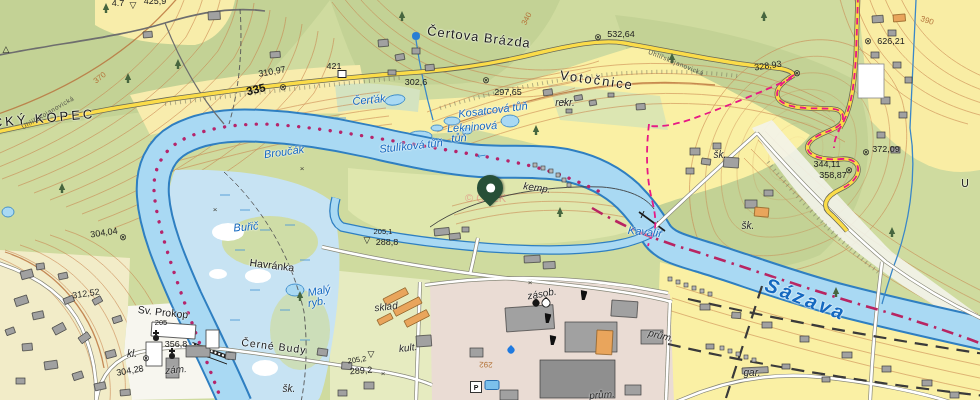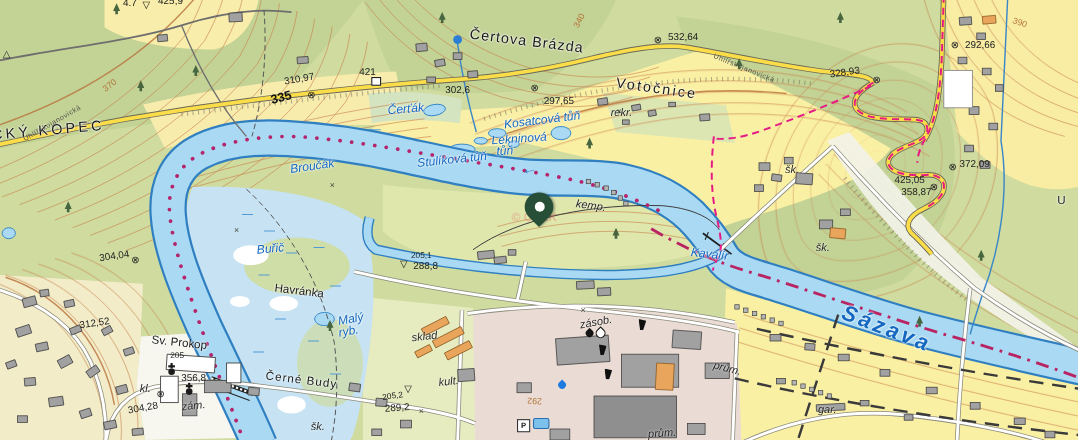--- a/index.html
+++ b/index.html
@@ -423,23 +423,23 @@
       <div class="lbl water" style="left: 459px; top: 138px; transform: translate(-50%, -50%) rotate(-4deg);">tůň</div>
       <div class="lbl water" style="left: 411px; top: 146px; transform: translate(-50%, -50%) rotate(-6deg);">Stulíková tůň</div>
       <div class="lbl water" style="left: 284px; top: 152px; transform: translate(-50%, -50%) rotate(-8deg);">Broučák</div>
       <div class="lbl water" style="left: 246px; top: 227px; transform: translate(-50%, -50%) rotate(-5deg);">Buřič</div>
       <div class="lbl place" style="left: 272px; top: 265px; transform: translate(-50%, -50%) rotate(7deg);">Havránka</div>
       <div class="lbl water" style="left: 319px; top: 291px; transform: translate(-50%, -50%) rotate(-10deg);">Malý</div>
       <div class="lbl water" style="left: 317px; top: 302px; transform: translate(-50%, -50%) rotate(-10deg);">ryb.</div>
       <div class="lbl elev" style="left: 768px; top: 66px; transform: translate(-50%, -50%) rotate(-8deg);">328,93</div>
       <div class="lbl sym" style="left: 797px; top: 73px; transform: translate(-50%, -50%) rotate(0deg);">⊗</div>
       <div class="lbl contour" style="left: 927px; top: 21px; transform: translate(-50%, -50%) rotate(18deg);">390</div>
-      <div class="lbl elev" style="left: 891px; top: 41px; transform: translate(-50%, -50%) rotate(0deg);">292,66</div>
+      <div class="lbl elev" style="left: 891px; top: 41px; transform: translate(-50%, -50%) rotate(0deg);">626,21</div>
       <div class="lbl sym" style="left: 868px; top: 41px; transform: translate(-50%, -50%) rotate(0deg);">⊗</div>
-      <div class="lbl elev" style="left: 827px; top: 164px; transform: translate(-50%, -50%) rotate(0deg);">425,05</div>
+      <div class="lbl elev" style="left: 827px; top: 164px; transform: translate(-50%, -50%) rotate(0deg);">344,11</div>
       <div class="lbl elev" style="left: 833px; top: 175px; transform: translate(-50%, -50%) rotate(0deg);">358,87</div>
       <div class="lbl sym" style="left: 849px; top: 170px; transform: translate(-50%, -50%) rotate(0deg);">⊗</div>
       <div class="lbl elev" style="left: 886px; top: 149px; transform: translate(-50%, -50%) rotate(0deg);">372,09</div>
       <div class="lbl sym" style="left: 866px; top: 152px; transform: translate(-50%, -50%) rotate(0deg);">⊗</div>
       <div class="lbl place" style="left: 965px; top: 183px; transform: translate(-50%, -50%) rotate(0deg);">U</div>
       <div class="lbl abbr" style="left: 720px; top: 155px; transform: translate(-50%, -50%) rotate(0deg);">šk.</div>
       <div class="lbl abbr" style="left: 748px; top: 226px; transform: translate(-50%, -50%) rotate(0deg);">šk.</div>
       <div class="lbl abbr" style="left: 289px; top: 389px; transform: translate(-50%, -50%) rotate(0deg);">šk.</div>
       <div class="lbl water" style="left: 645px; top: 232px; transform: translate(-50%, -50%) rotate(6deg);">Kavalír</div>
       <div class="lbl abbr" style="left: 537px; top: 188px; transform: translate(-50%, -50%) rotate(8deg);">kemp.</div>

